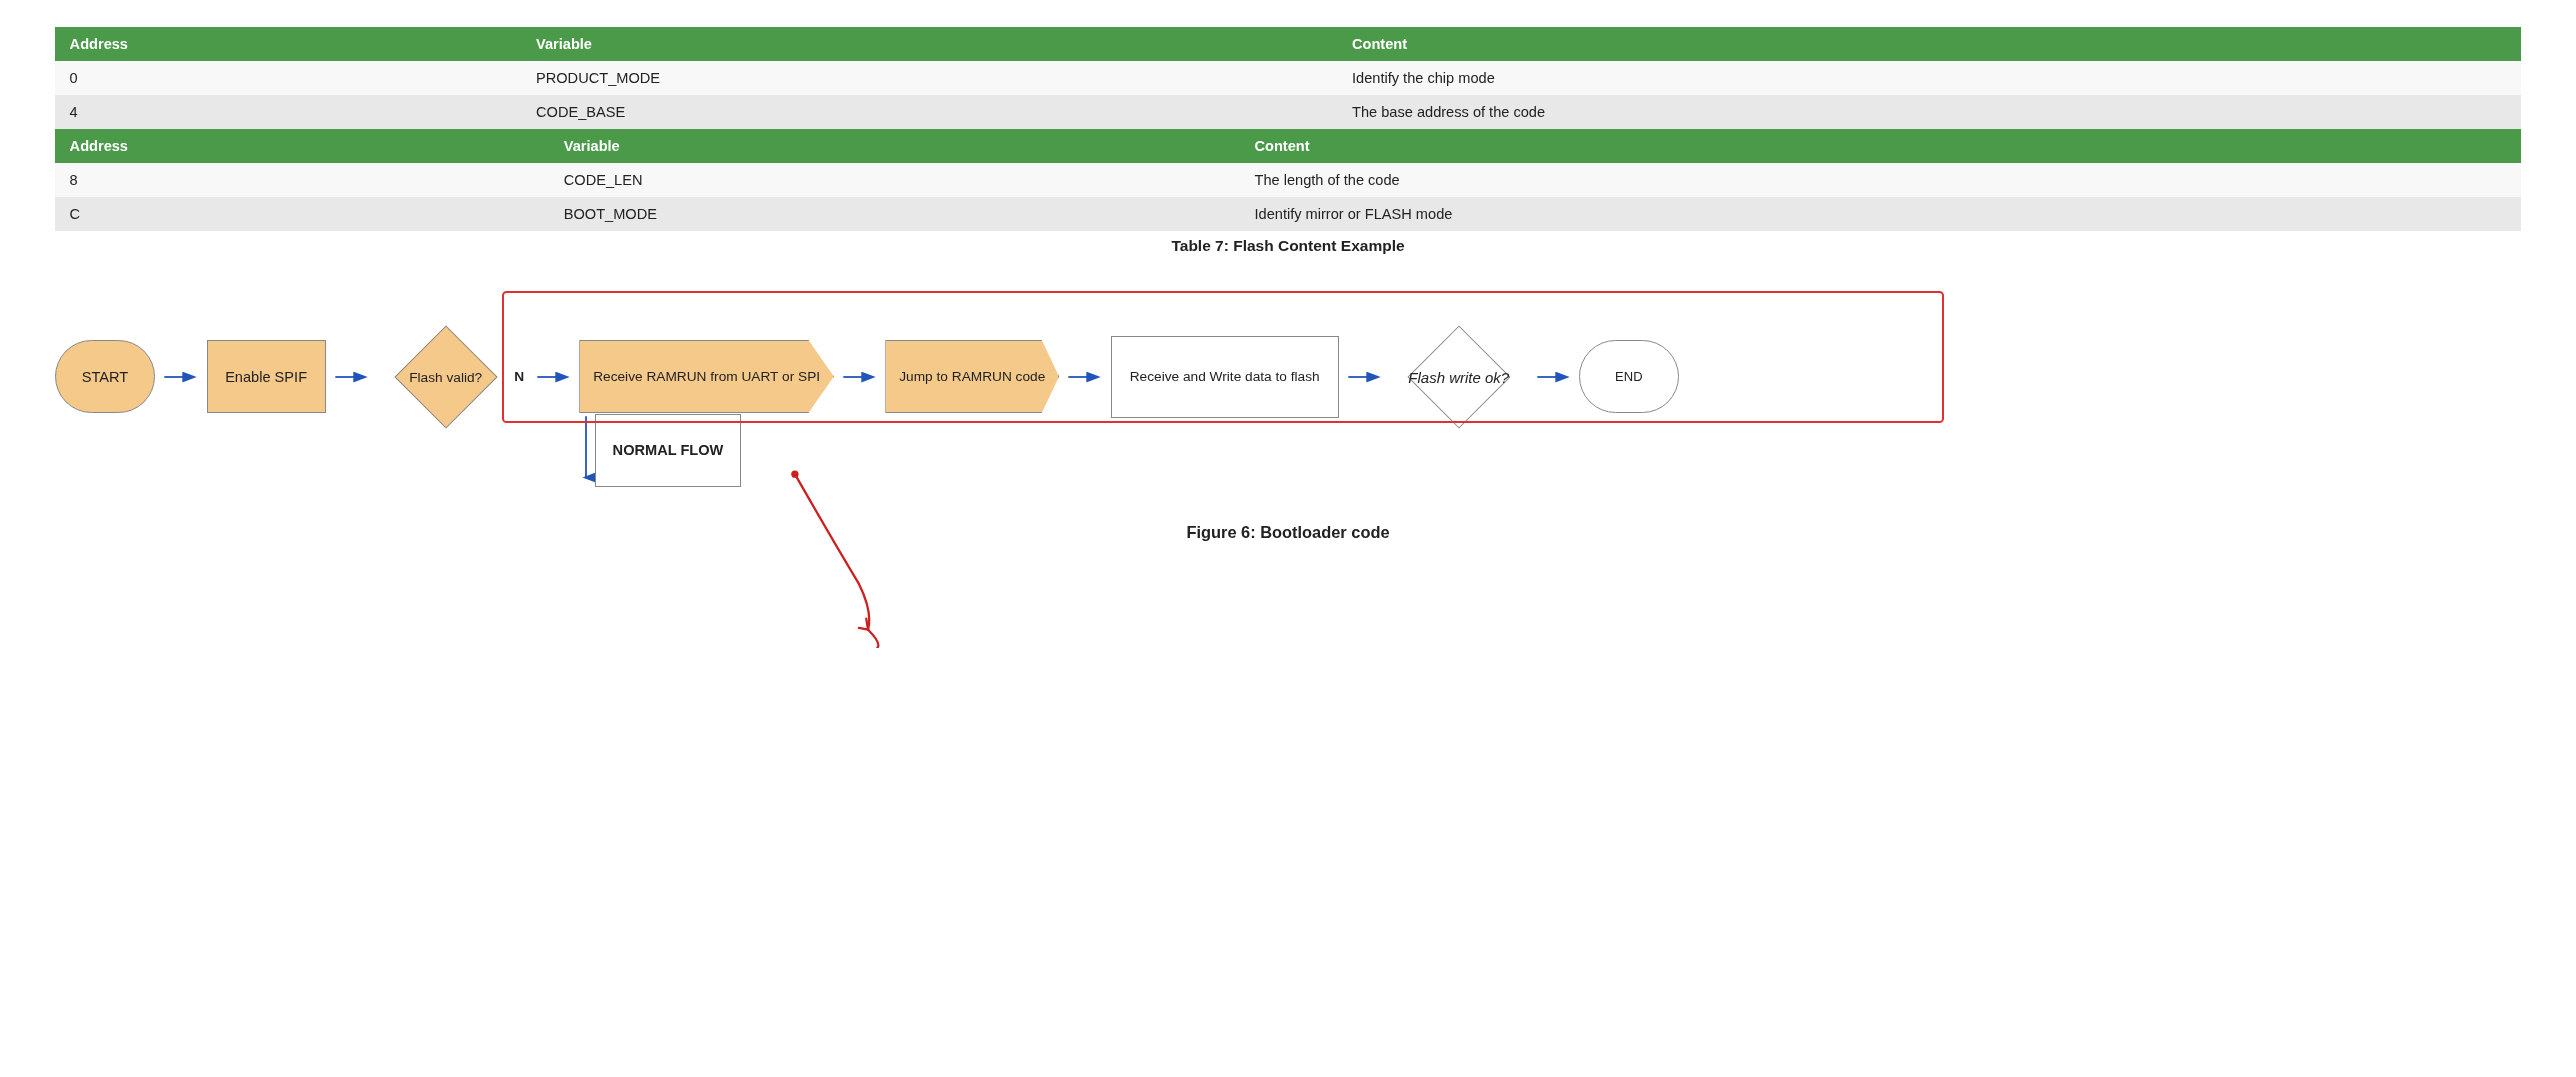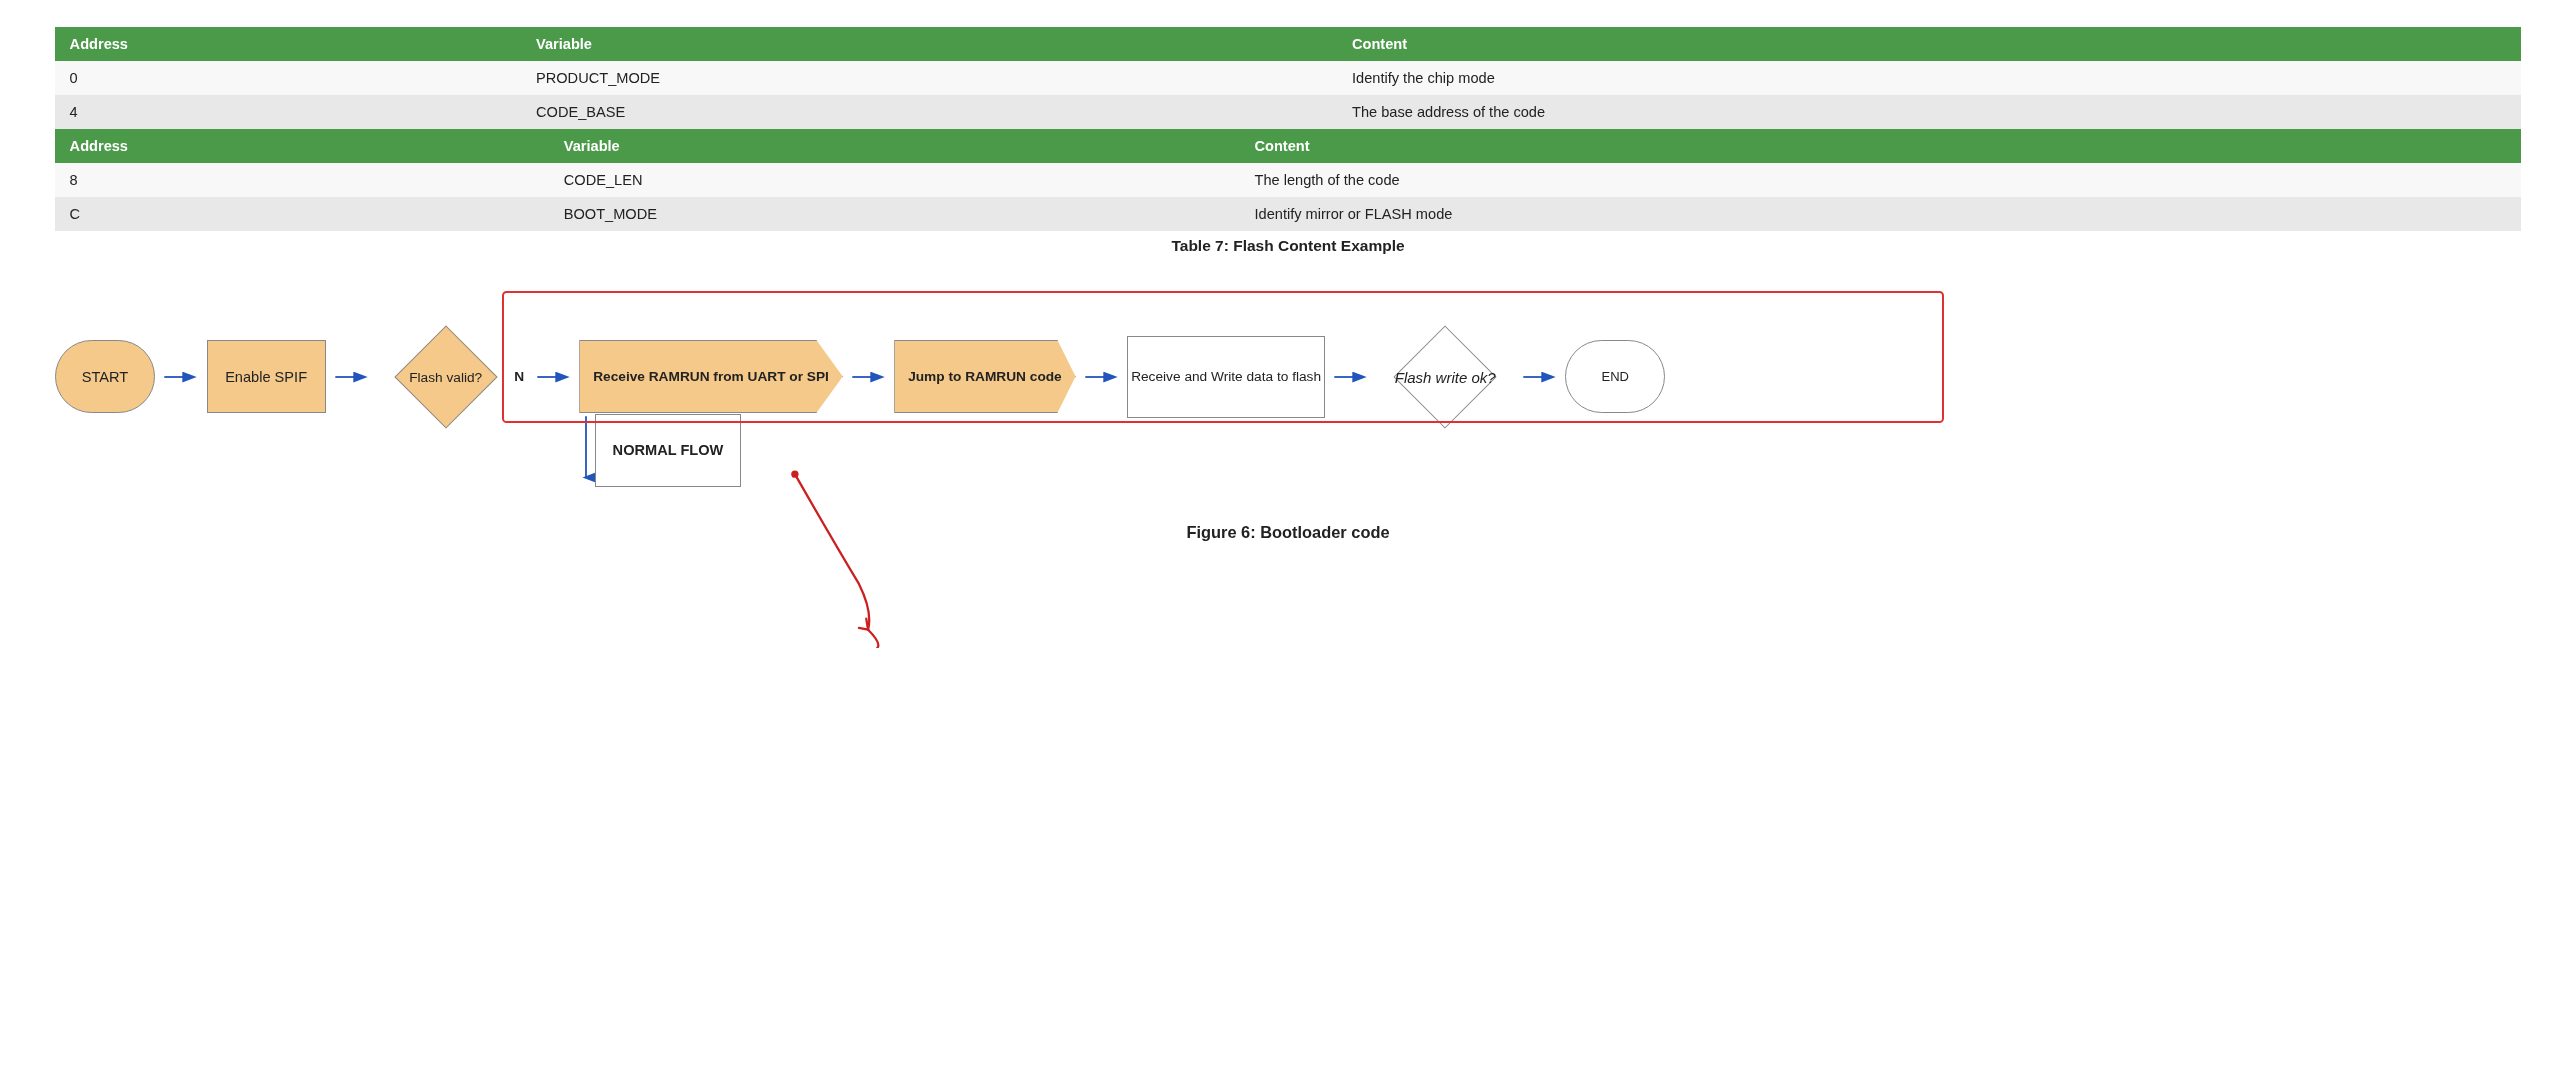--- a/index.html
+++ b/index.html
@@ -137,34 +137,33 @@
       min-width: 119px;
       min-height: 73px;
       display: flex;
       align-items: center;
       justify-content: center;
       text-align: center;
       font-size: 13.7px;
       padding: 9px 12.8px;
       flex-shrink: 0;
       clip-path: polygon(0% 0%, 90% 0%, 100% 50%, 90% 100%, 0% 100%);
-      font-weight: bold;
     }
     
     .shape-rect-white {
       background: #fff;
       border: 1.4px solid #888;
       min-width: 128px;
       min-height: 82px;
       display: flex;
       align-items: center;
       justify-content: center;
       text-align: center;
       font-size: 13.7px;
-      padding: 9px 3px;
+      padding: 9px 18px;
       flex-shrink: 0;
     }
     
     .shape-diamond-white {
       position: absolute;
       top: 50%;
       left: 50%;
       transform: translate(-50%, -50%) rotate(45deg);
       width: 73px;
       height: 73px;

